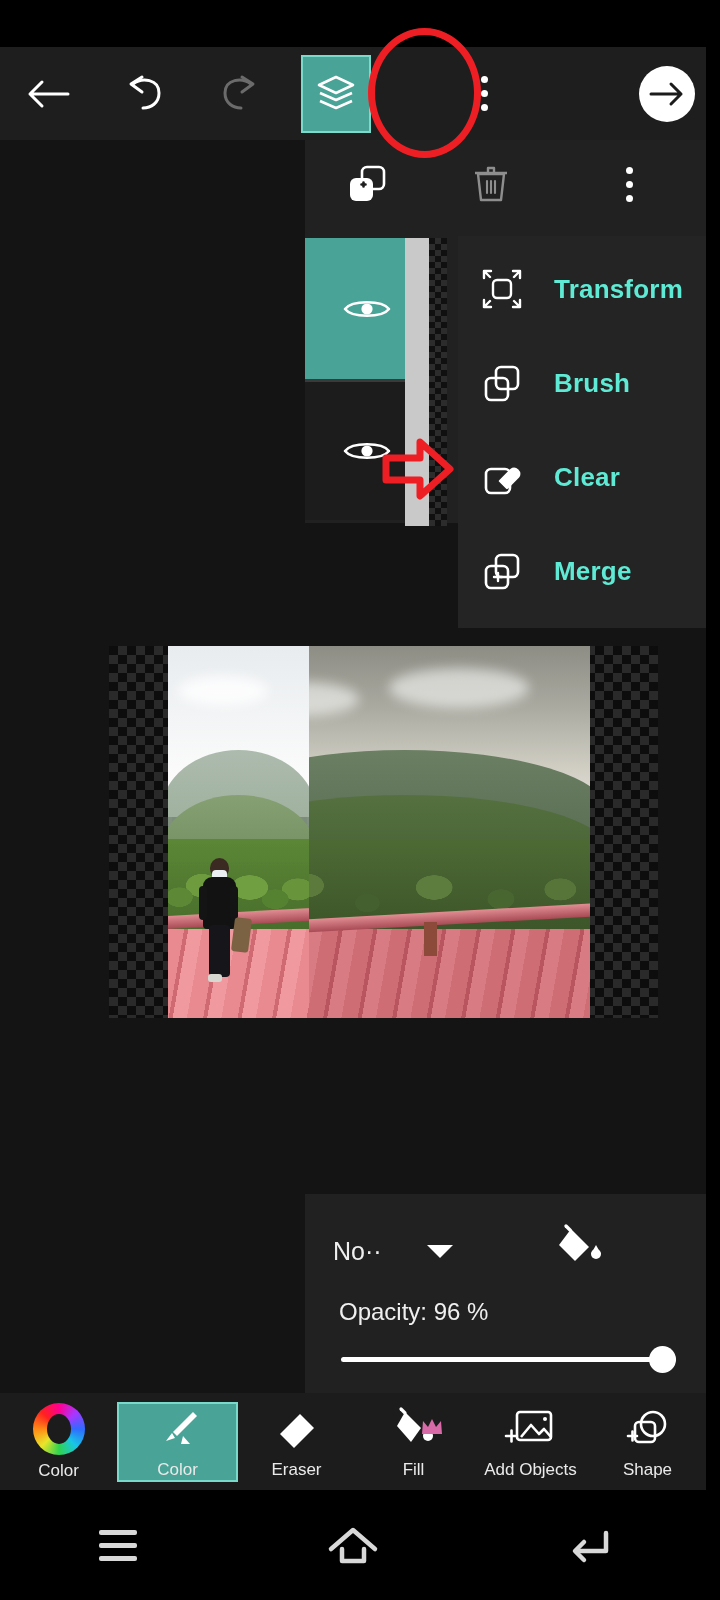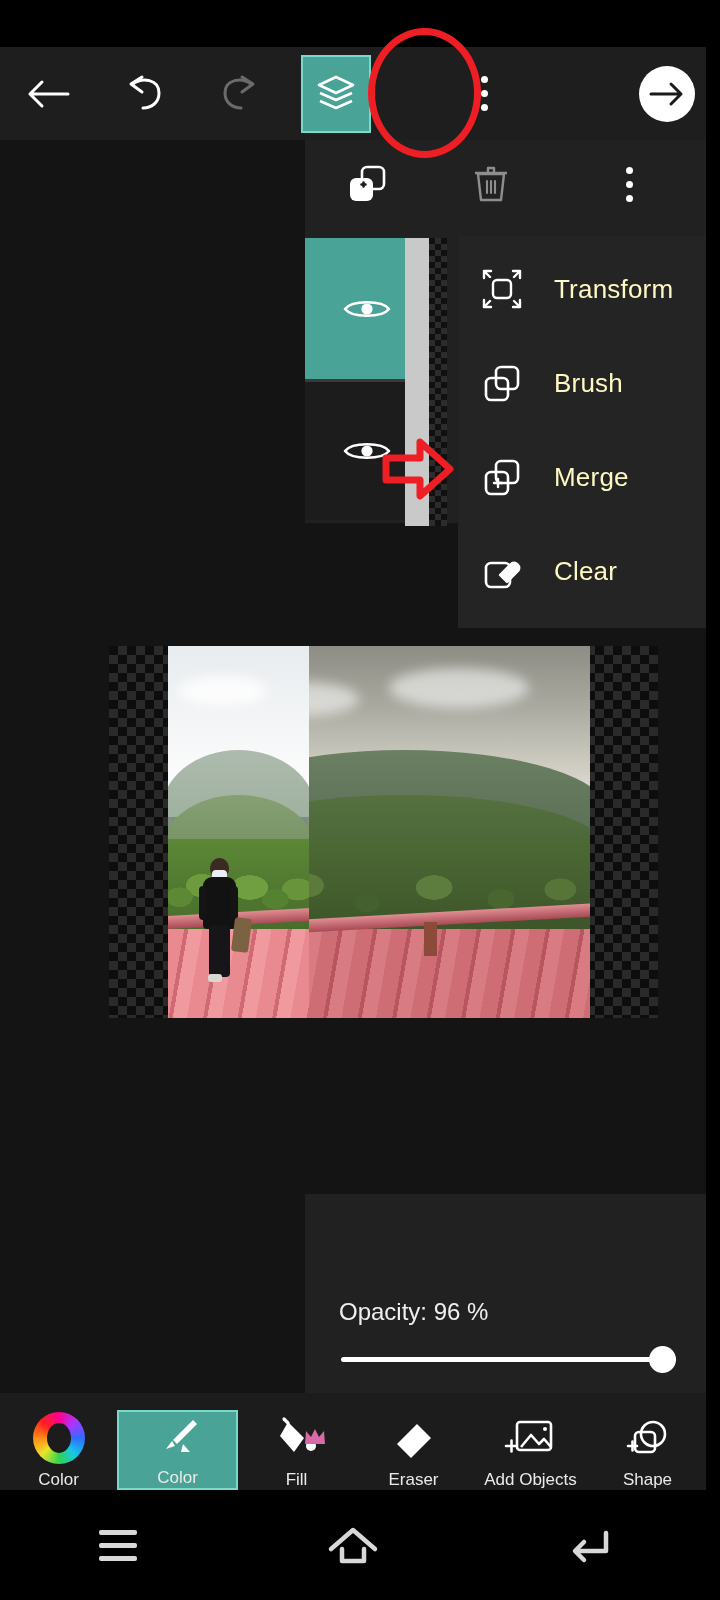--- a/index.html
+++ b/index.html
@@ -100,37 +100,37 @@
   .layer-checker { position: absolute; left: 124px; top: 98px; width: 18px; height: 288px;
     background-image:
       linear-gradient(45deg, #2c2c2c 25%, transparent 25%, transparent 75%, #2c2c2c 75%),
       linear-gradient(45deg, #2c2c2c 25%, transparent 25%, transparent 75%, #2c2c2c 75%);
     background-size: 12px 12px; background-position: 0 0, 6px 6px; background-color: #101010;
   }
 
   
   .ctx-menu { position: absolute; left: 458px; top: 236px; width: 248px; background: #242424; padding: 6px 0 10px; }
   .ctx-item { height: 94px; display: flex; align-items: center; padding-left: 22px; gap: 30px; }
-  .ctx-label { color: #fef9c3; font-size: 26px; letter-spacing: .2px; }
+  .ctx-label { color: #5eead4; font-size: 26px; letter-spacing: .2px; font-weight: bold; }
 
   
   .props { position: absolute; left: 305px; top: 1194px; width: 401px; height: 199px; background: #212121; }
   .blend-row { position: absolute; left: 0; top: 24px; width: 401px; height: 66px; display: flex; align-items: center; }
   .blend-name { color: #efefef; font-size: 25px; margin-left: 28px; }
   .caret { width: 0; height: 0; border-left: 13px solid transparent; border-right: 13px solid transparent;
            border-top: 13px solid #fff; margin-left: 45px; }
   .bucket { margin-left: 100px; }
   .opacity-label { position: absolute; left: 34px; top: 104px; color: #efefef; font-size: 24px; }
   .slider { position: absolute; left: 36px; top: 152px; width: 335px; height: 28px; }
   .slider-track { position: absolute; left: 0; top: 11px; width: 335px; height: 5px; background: #fff; border-radius: 3px; }
   .slider-thumb { position: absolute; left: 308px; top: 0; width: 27px; height: 27px; border-radius: 50%; background: #fff; }
 
   
   .bottombar { position: absolute; left: 0; top: 1393px; width: 706px; height: 97px; background: #1c1c1c;
-               display: flex; align-items: flex-end; }
+               display: flex; align-items: center; }
   .tool { flex: 1; display: flex; flex-direction: column; align-items: center; justify-content: center; gap: 6px; position: relative; }
   .tool.active { background: #4aa397; border: 2px solid #79d9cb; }
   .tool-label { color: #eaeaea; font-size: 17px; }
   .crown { position: absolute; left: 56%; top: 14px; }
   .color-wheel { width: 52px; height: 52px; border-radius: 50%;
     background: conic-gradient(#ff0090, #a936ff, #2f6bff, #18c7e6, #2fd44f, #e8e52a, #ff8a16, #ff2020, #ff0090);
     display: flex; align-items: center; justify-content: center; }
   .color-wheel i { width: 24px; height: 30px; border-radius: 50%; background: #1c1c1c; display: block; }
 
   
@@ -290,36 +290,48 @@
     </div>
     <div class="ctx-item">
       <svg width="44" height="44" viewBox="0 0 44 44">
         <rect x="16" y="6" width="22" height="22" rx="5" fill="none" stroke="#fff" stroke-width="2.6"></rect>
         <rect x="6" y="17" width="22" height="22" rx="5" fill="none" stroke="#fff" stroke-width="2.6"></rect>
       </svg>
       <span class="ctx-label">Brush</span>
     </div>
     <div class="ctx-item">
       <svg width="44" height="44" viewBox="0 0 44 44">
+        <rect x="6" y="14" width="24" height="24" rx="5" fill="none" stroke="#fff" stroke-width="2.6"></rect>
+        <path d="M20 26 31 15a5 5 0 0 1 7 7L27 33z" fill="#fff" stroke="#fff" stroke-width="2.4" stroke-linejoin="round"></path>
+      </svg>
+      <span class="ctx-label">Clear</span>
+    </div>
+    <div class="ctx-item">
+      <svg width="44" height="44" viewBox="0 0 44 44">
         <rect x="16" y="6" width="22" height="22" rx="5" fill="none" stroke="#fff" stroke-width="2.6"></rect>
         <rect x="6" y="17" width="22" height="22" rx="5" fill="none" stroke="#fff" stroke-width="2.6"></rect>
         <path d="M14 28h8M18 24v8" stroke="#fff" stroke-width="2.4" stroke-linecap="round"></path>
       </svg>
       <span class="ctx-label">Merge</span>
     </div>
-    <div class="ctx-item">
-      <svg width="44" height="44" viewBox="0 0 44 44">
-        <rect x="6" y="14" width="24" height="24" rx="5" fill="none" stroke="#fff" stroke-width="2.6"></rect>
-        <path d="M20 26 31 15a5 5 0 0 1 7 7L27 33z" fill="#fff" stroke="#fff" stroke-width="2.4" stroke-linejoin="round"></path>
-      </svg>
-      <span class="ctx-label">Clear</span>
-    </div>
   </div>
 
   <div class="props">
+    <div class="blend-row">
+      <span class="blend-name">No··</span>
+      <span class="caret"></span>
+      <span class="bucket">
+        <svg width="54" height="52" viewBox="0 0 54 52">
+          <path d="M18 6 36 24 22 38 6 22z" fill="#fff"></path>
+          <path d="M17 7 13 3" stroke="#fff" stroke-width="3.4" stroke-linecap="round"></path>
+          <circle cx="43" cy="31" r="5" fill="#fff"></circle>
+          <path d="M43 22l5 9H38z" fill="#fff"></path>
+        </svg>
+      </span>
+    </div>
     <div class="opacity-label">Opacity: 96 %</div>
     <div class="slider">
       <div class="slider-track"></div>
       <div class="slider-thumb"></div>
     </div>
   </div>
 
   <div class="bottombar">
     <div class="tool">
       <span class="color-wheel">
@@ -329,36 +341,36 @@
     </div>
     <div class="tool active">
       <svg width="50" height="50" viewBox="0 0 50 50">
         <path d="M40 8 20 28l4 4L44 12z" fill="#fff"></path>
         <path d="M19 29l-6 8 9-3z" fill="#fff"></path>
         <path d="M30 32l7 8h-9z" fill="#fff"></path>
       </svg>
       <span class="tool-label">Color</span>
     </div>
     <div class="tool">
+      <svg width="50" height="50" viewBox="0 0 50 50">
+        <path d="M8 30 28 10l14 14-20 20z" fill="#fff"></path>
+      </svg>
+      <span class="tool-label">Eraser</span>
+    </div>
+    <div class="tool">
       <svg class="crown" width="22" height="18" viewBox="0 0 22 18">
         <path d="M1 16 2 3l5 6 4-8 4 8 5-6 1 13z" fill="#d86aa8"></path>
       </svg>
       <svg width="50" height="50" viewBox="0 0 50 50">
         <path d="M16 8 32 24 22 38 8 22z" fill="#fff"></path>
         <path d="M16 9 12 5" stroke="#fff" stroke-width="3.2" stroke-linecap="round"></path>
         <circle cx="39" cy="32" r="5" fill="#fff"></circle>
         <path d="M39 23l5 9H34z" fill="#fff"></path>
       </svg>
       <span class="tool-label">Fill</span>
-    </div>
-    <div class="tool">
-      <svg width="50" height="50" viewBox="0 0 50 50">
-        <path d="M8 30 28 10l14 14-20 20z" fill="#fff"></path>
-      </svg>
-      <span class="tool-label">Eraser</span>
     </div>
     <div class="tool">
       <svg width="54" height="50" viewBox="0 0 54 50">
         <rect x="13" y="8" width="34" height="28" rx="3" fill="none" stroke="#fff" stroke-width="2.6"></rect>
         <path d="M17 33l10-12 8 9 5-5 7 8" fill="none" stroke="#fff" stroke-width="2.6" stroke-linejoin="round"></path>
         <circle cx="41" cy="15" r="2" fill="#fff"></circle>
         <path d="M2 32h11M7.5 26.5v11" stroke="#fff" stroke-width="2.6" stroke-linecap="round"></path>
       </svg>
       <span class="tool-label">Add Objects</span>
     </div>

